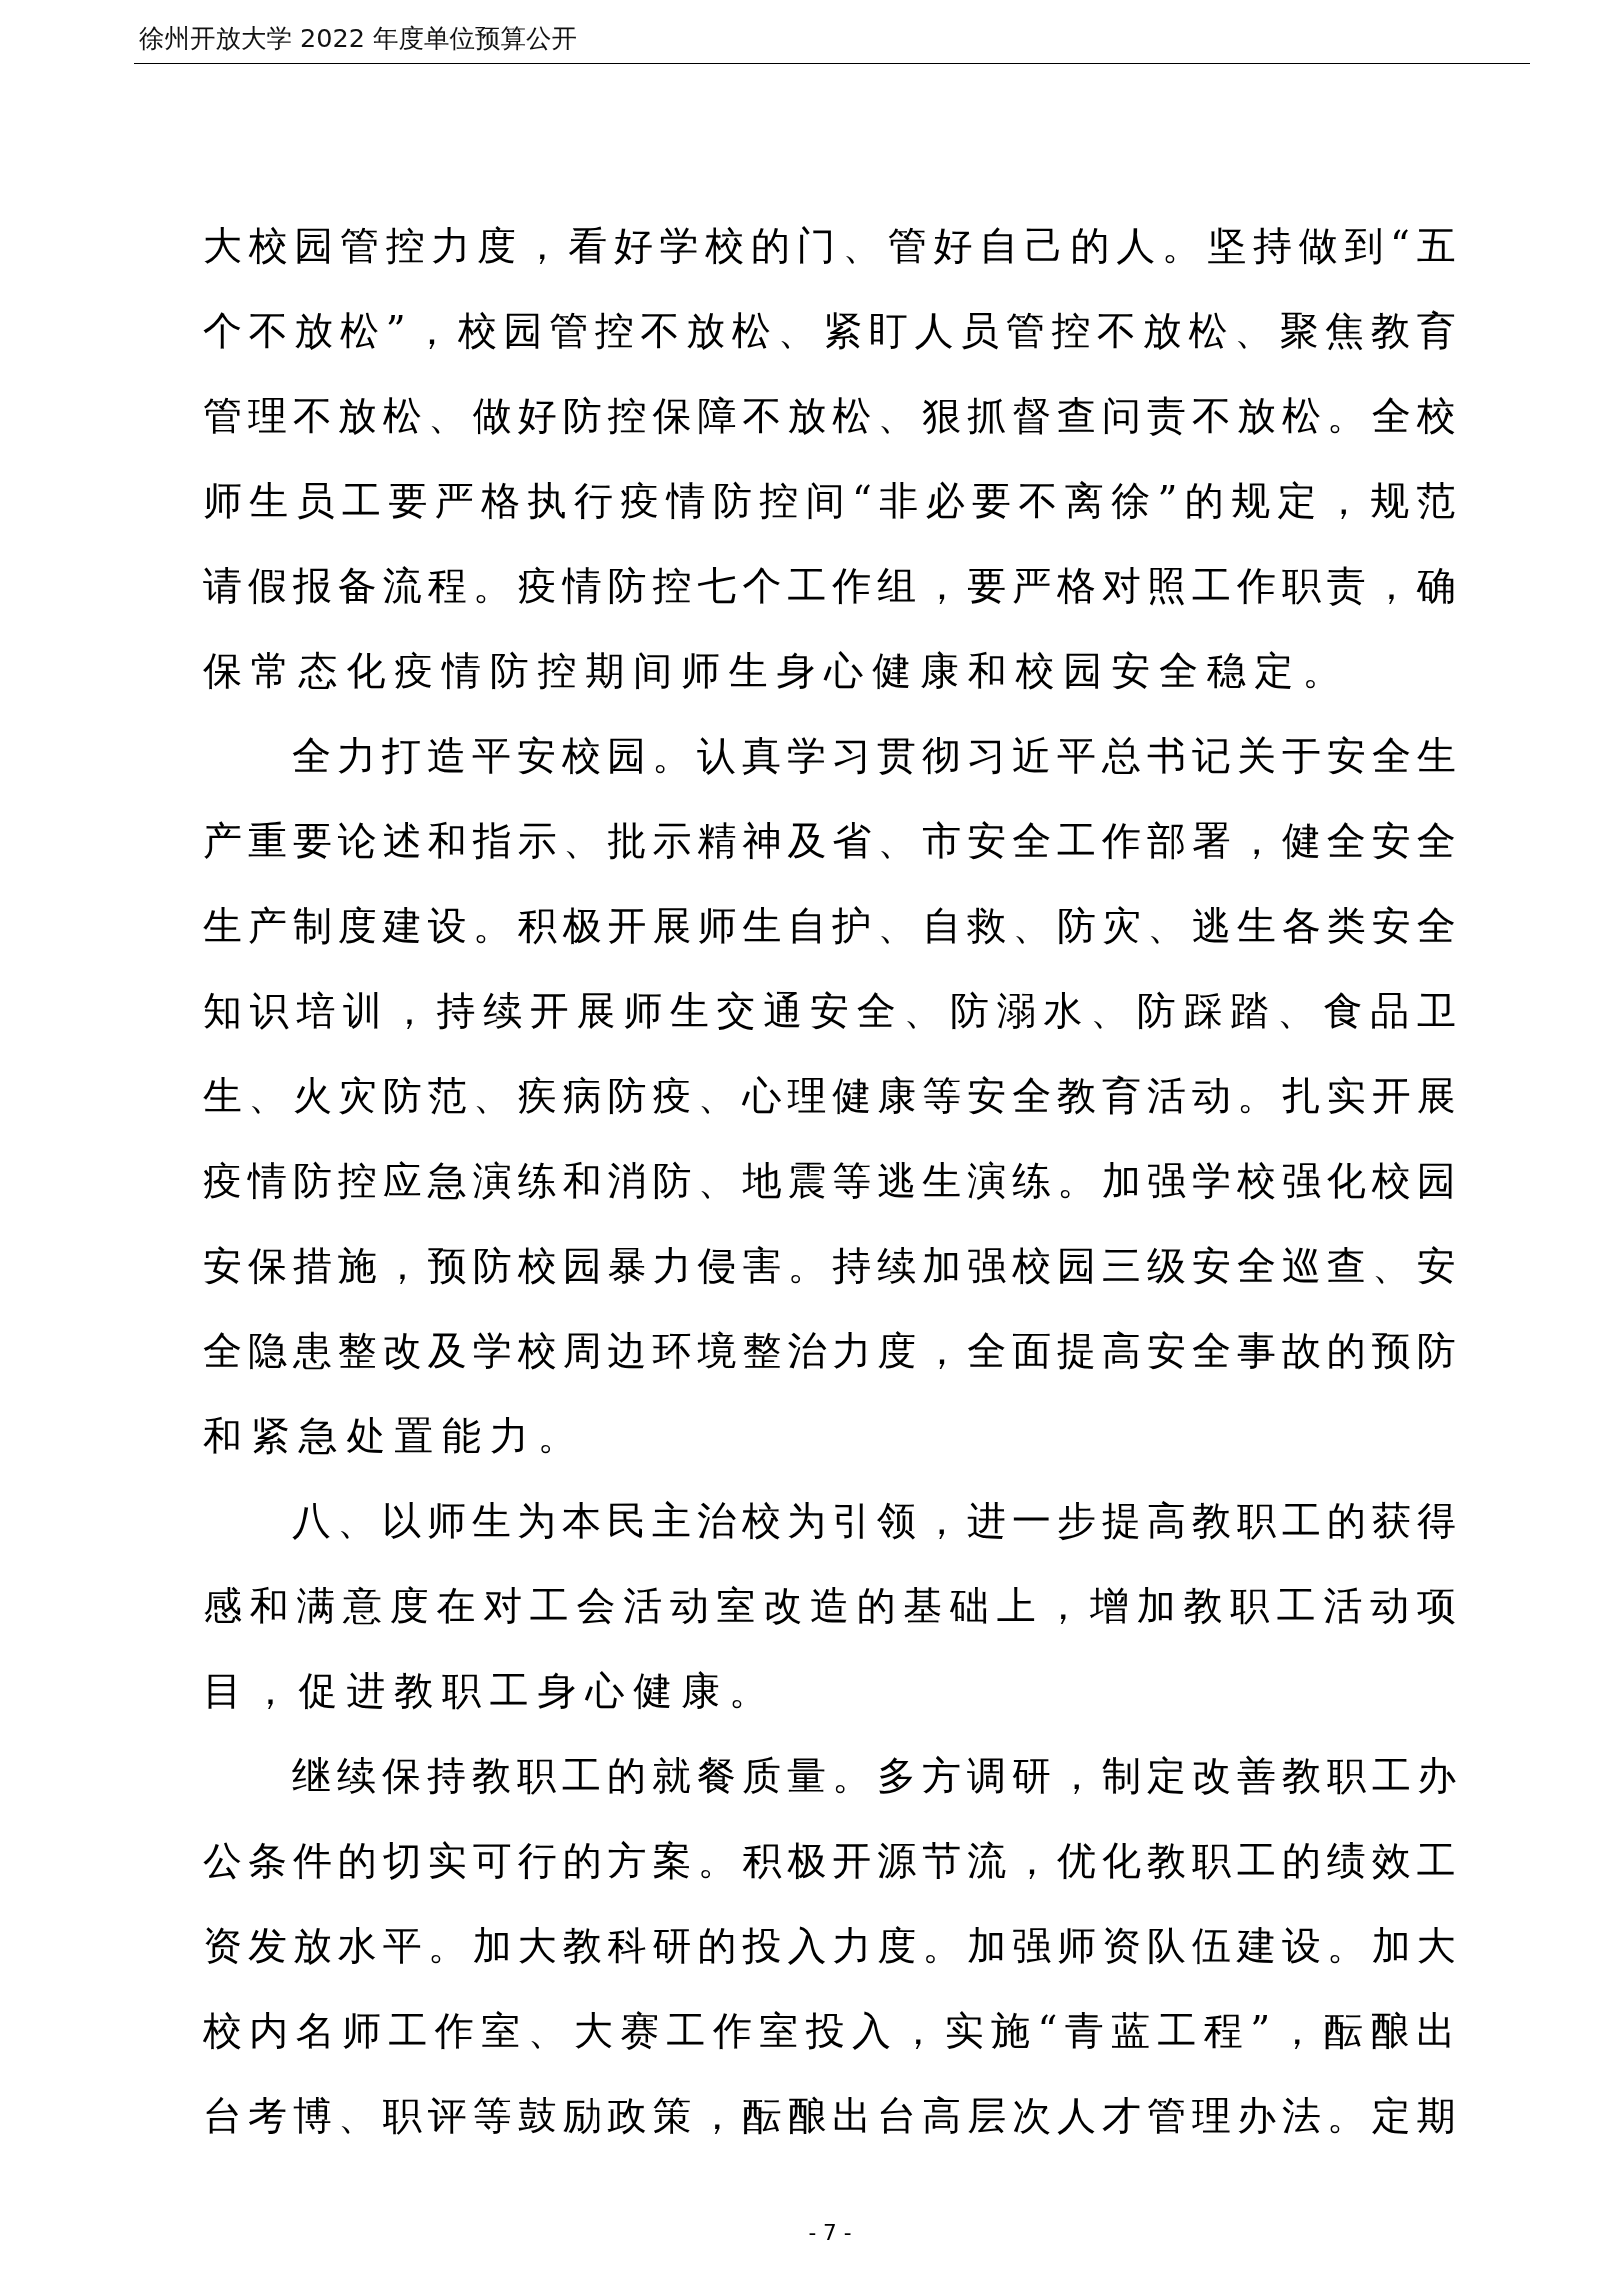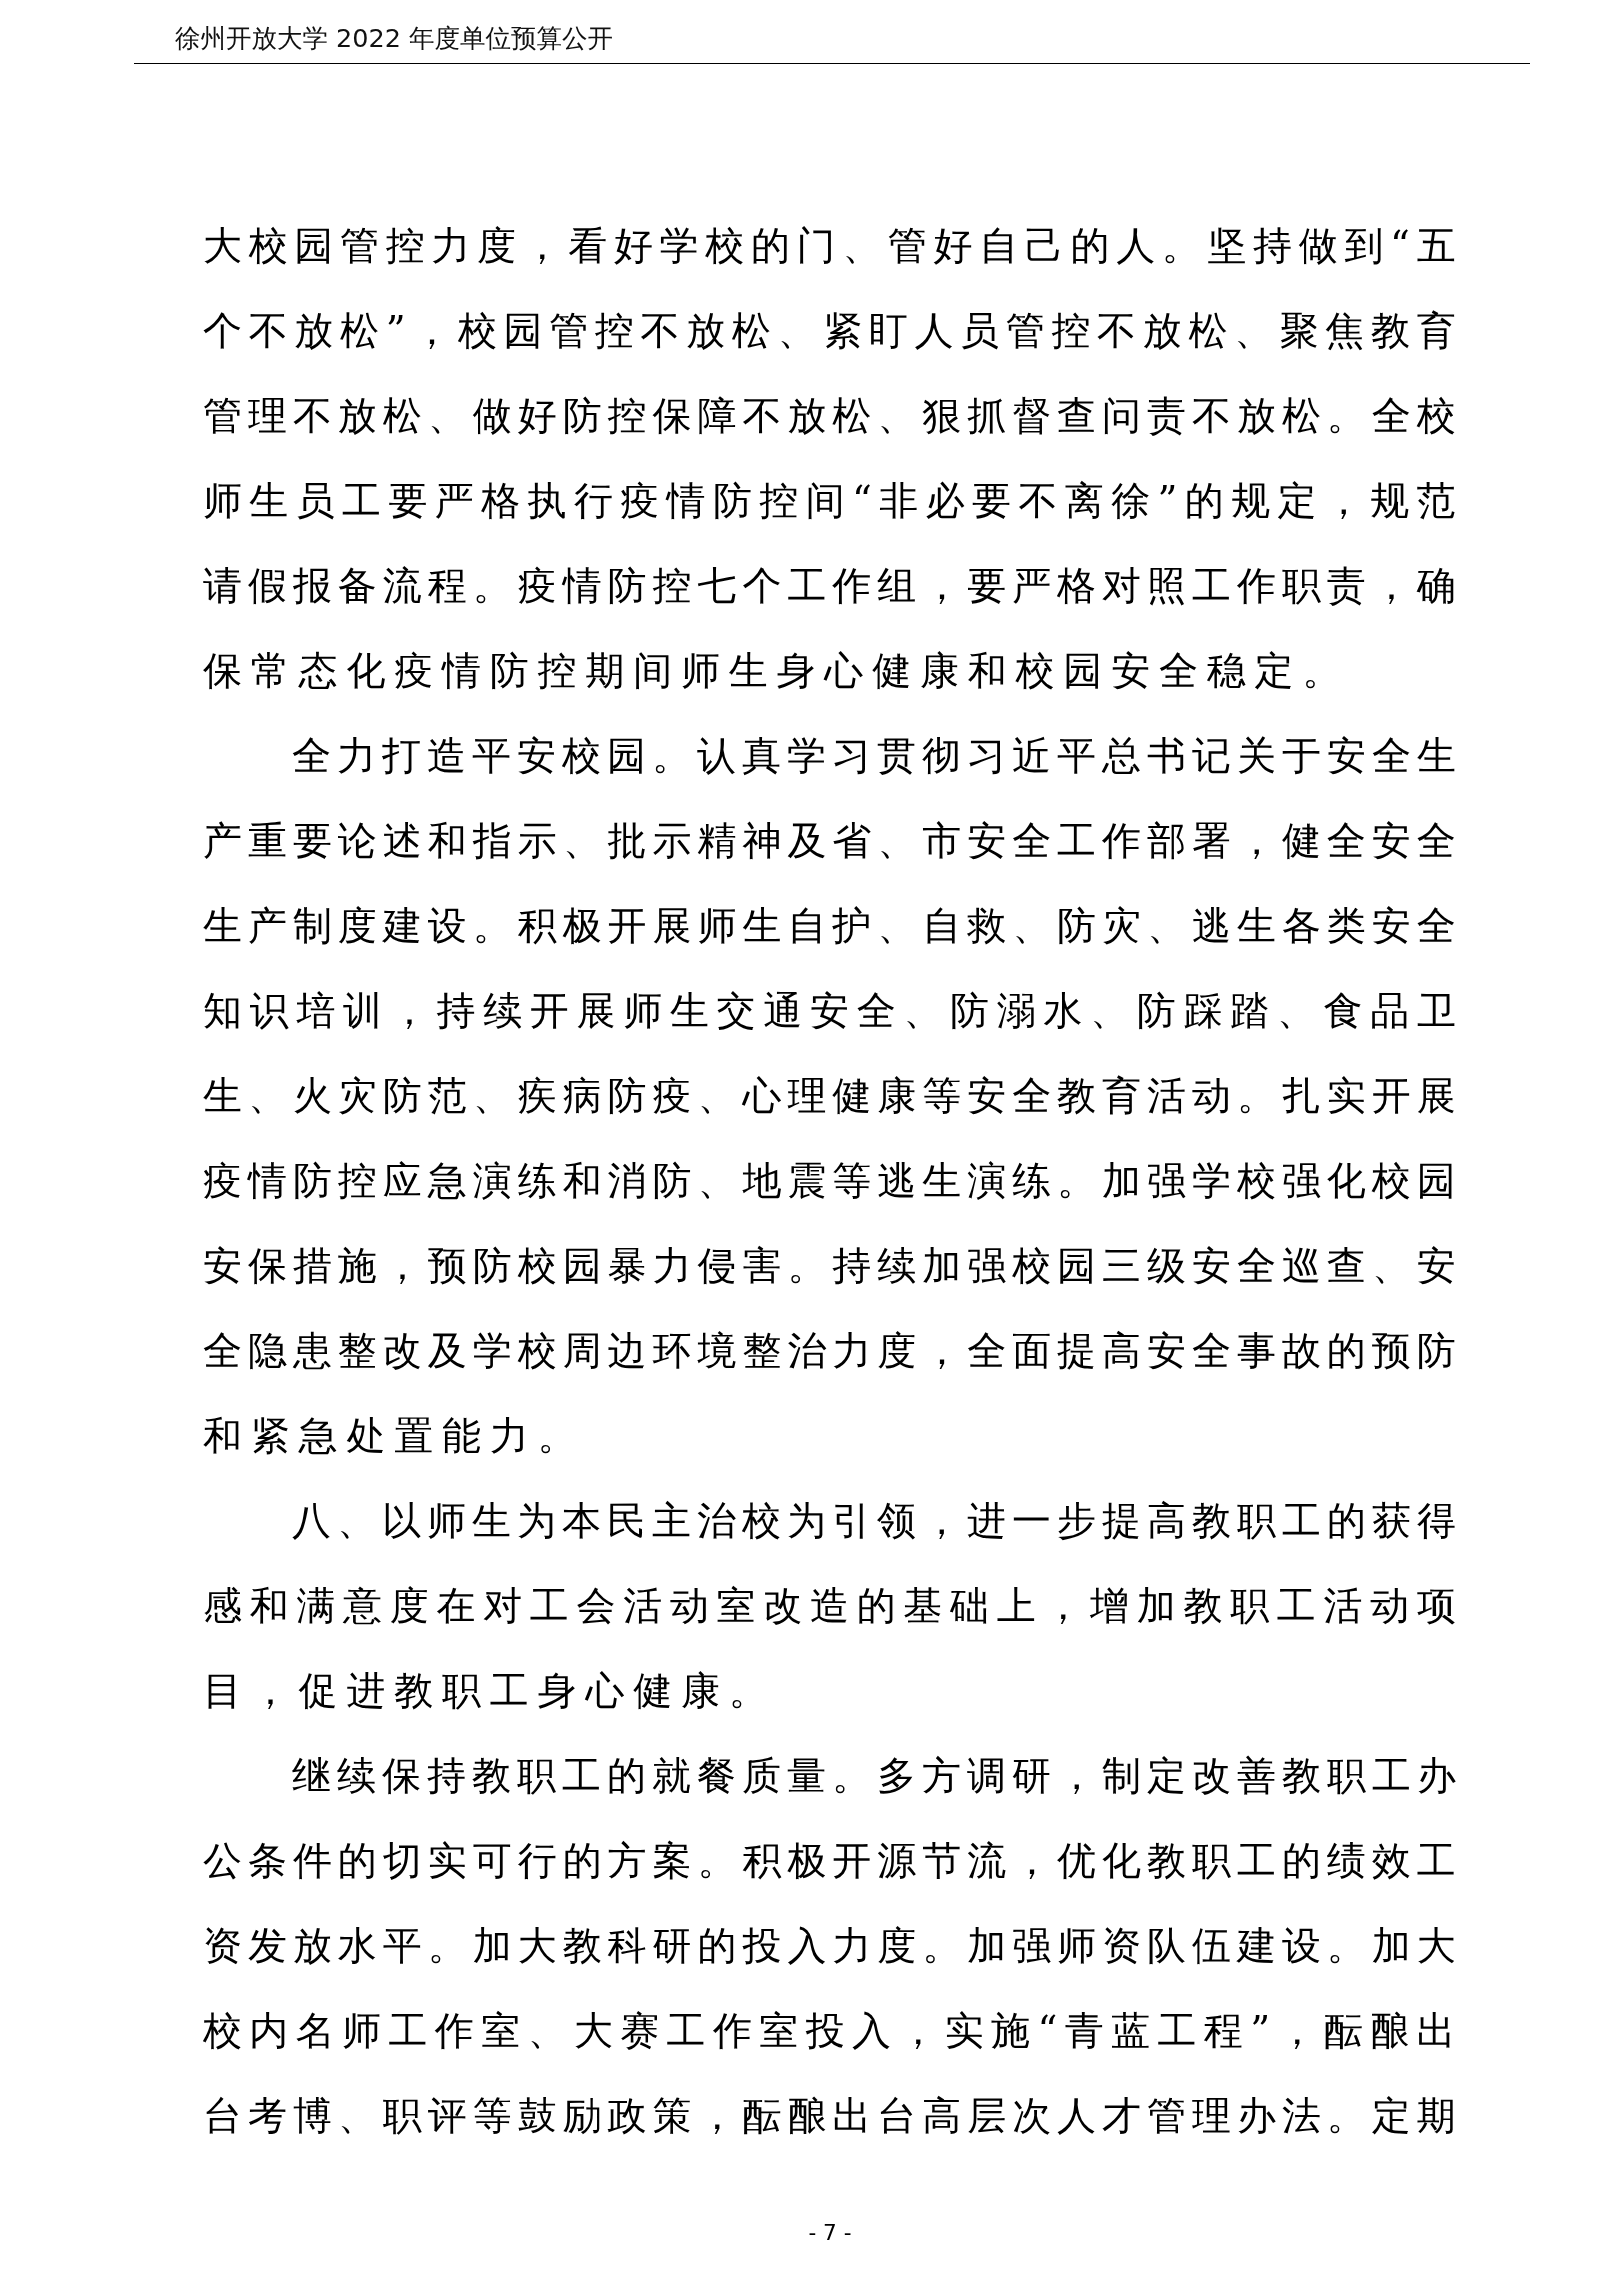--- a/index.html
+++ b/index.html
@@ -1,20 +1,20 @@
 <!DOCTYPE html>
 <html><head>
 <meta charset="utf-8">
 <style>
   html, body { margin: 0; padding: 0; background: #ffffff; }
   body { width: 1621px; height: 2293px; position: relative; overflow: hidden;
          font-family: "DejaVu Serif", "Liberation Serif", serif; color: #000; }
   .header-title { position: absolute; left: 139px; top: 23.5px; font-size: 25.5px; line-height: 29px;
                   white-space: nowrap; color: #111; letter-spacing: 0px;
-                  font-family: "DejaVu Sans", "Liberation Sans", sans-serif; margin-left: 36px; }
+                  font-family: "DejaVu Sans", "Liberation Sans", sans-serif; }
   .header-rule { position: absolute; left: 134px; top: 63px; width: 1396px; height: 0;
                  border-top: 1.5px solid #000; }
   .body-text { position: absolute; left: 203px; top: 203px; width: 1253px; }
   .line { height: 85px; line-height: 85px; font-size: 39px; white-space: nowrap;
           overflow: visible; display: flex; justify-content: space-between; }
   .line.last { justify-content: flex-start; gap: 8.8px; }
   .line.indent { padding-left: 89px; }
   .line span.ch { display: inline-block; }
   .page-number { position: absolute; left: 0; width: 1621px; top: 2219px; text-align: center;
                  font-size: 21.6px; line-height: 27.4px;

